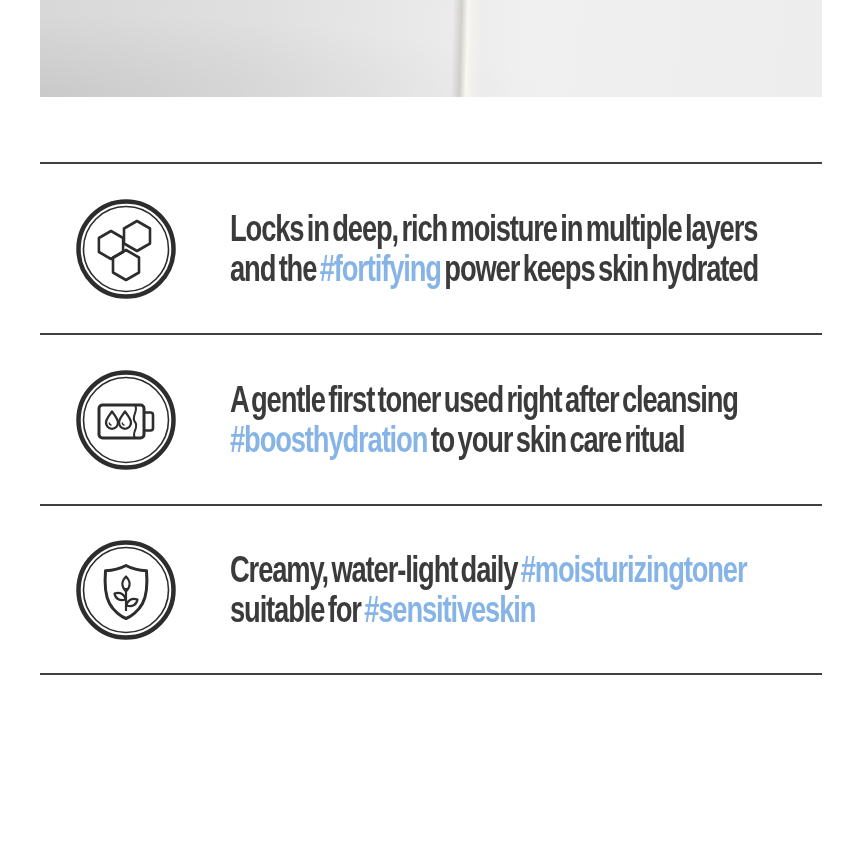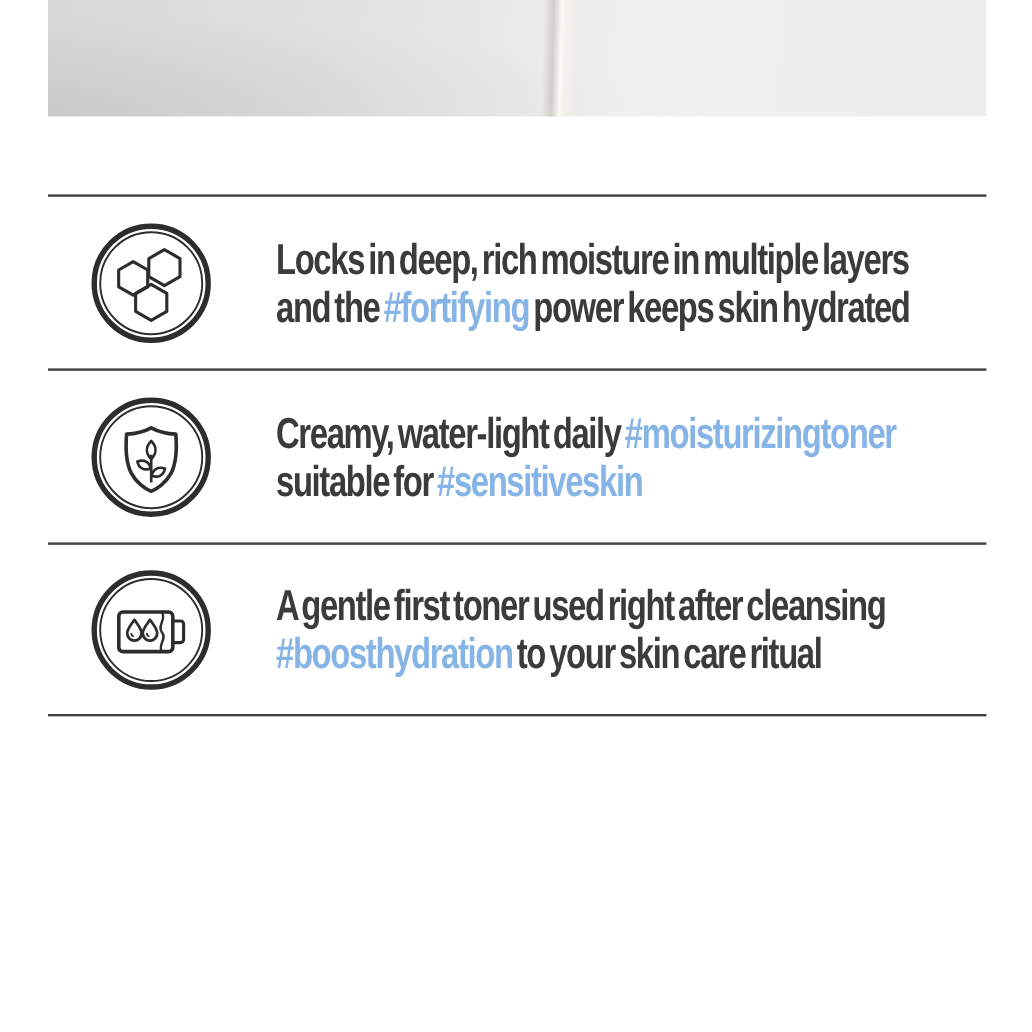--- a/index.html
+++ b/index.html
@@ -38,21 +38,21 @@
       rgba(244,242,237,0.95) 63%,
       rgba(238,238,238,0) 100%);
   }
   
   .features{
     position:absolute;
     left:40px; top:162px;
     width:782px;
   }
   .feature-row{
-    height:145px;
+    height:171px;
     border-top:2px solid var(--div-c);
     display:flex;
     align-items:center;
   }
   .feature-row:last-child{
     border-bottom:2px solid var(--div-c);
   }
   .icon-wrap{
     flex:none;
     width:104px; height:104px;
@@ -99,46 +99,46 @@
         <div class="tline"><span>Locks in deep, rich moisture in multiple layers</span></div>
         <div class="tline"><span>and the </span><span class="hl">#fortifying</span><span> power keeps skin hydrated</span></div>
       </div>
   </div>
 
   <div class="feature-row">
     <div class="icon-wrap">
       <svg viewBox="0 0 104 104" fill="none" stroke="currentColor">
         <circle cx="52" cy="52" r="47.5" stroke-width="4.5"></circle>
         <circle cx="52" cy="52" r="42.5" stroke-width="1.6"></circle>
-        <path d="M52 27.5 C57.5 30.5, 65.5 32.5, 72.5 32.8 C73.5 45, 73 57, 68.5 65.5 C64.5 73, 57 78.5, 52 80.5 C47 78.5, 39.5 73, 35.5 65.5 C31 57, 30.5 45, 31.5 32.8 C38.5 32.5, 46.5 30.5, 52 27.5 Z" stroke-width="3" stroke-linejoin="round"></path>
-        <path d="M52 50 L52 73" stroke-width="2.2"></path>
-        <path d="M52 38.5 C56.5 43, 57 48.5, 52 53.5 C47 48.5, 47.5 43, 52 38.5 Z" stroke-width="2.2" stroke-linejoin="round"></path>
-        <path d="M40.5 55.5 C46 53.5, 50.5 56, 51.6 61.5 C46 63.5, 41.5 61, 40.5 55.5 Z" stroke-width="2.2" stroke-linejoin="round"></path>
-        <path d="M63.5 61.5 C58 59.5, 53.5 62, 52.4 67.5 C58 69.5, 62.5 67, 63.5 61.5 Z" stroke-width="2.2" stroke-linejoin="round"></path>
-      </svg>
-    </div>
-    <div class="text-block">
-        <div class="tline"><span>Creamy, water-light daily </span><span class="hl">#moisturizingtoner</span></div>
-        <div class="tline"><span>suitable for </span><span class="hl">#sensitiveskin</span></div>
-      </div>
-  </div>
-
-  <div class="feature-row">
-    <div class="icon-wrap">
-      <svg viewBox="0 0 104 104" fill="none" stroke="currentColor">
-        <circle cx="52" cy="52" r="47.5" stroke-width="4.5"></circle>
-        <circle cx="52" cy="52" r="42.5" stroke-width="1.6"></circle>
         <rect x="69" y="44.5" width="10" height="18" rx="2.5" stroke-width="2.6"></rect>
         <rect x="25" y="37" width="45" height="33" rx="3.5" stroke-width="3" fill="#ffffff"></rect>
         <path d="M61 37 C65 43, 56.5 48.5, 61 54 C65.5 59.5, 57 64.5, 61 70" stroke-width="2"></path>
         <path d="M38 43.5 C41.5 48.5, 44 51, 44 54.8 a6 6 0 1 1 -12 0 C32 51, 34.5 48.5, 38 43.5 Z" stroke-width="2.3" stroke-linejoin="round"></path>
         <path d="M35.3 54.5 a2.8 2.8 0 0 0 2.2 2.8" stroke-width="1.4"></path>
         <path d="M51 43.5 C54.5 48.5, 57 51, 57 54.8 a6 6 0 1 1 -12 0 C45 51, 47.5 48.5, 51 43.5 Z" stroke-width="2.3" stroke-linejoin="round"></path>
         <path d="M48.3 54.5 a2.8 2.8 0 0 0 2.2 2.8" stroke-width="1.4"></path>
       </svg>
     </div>
     <div class="text-block">
         <div class="tline"><span>A gentle first toner used right after cleansing</span></div>
         <div class="tline"><span class="hl">#boosthydration</span><span> to your skin care ritual</span></div>
       </div>
   </div>
 
+  <div class="feature-row">
+    <div class="icon-wrap">
+      <svg viewBox="0 0 104 104" fill="none" stroke="currentColor">
+        <circle cx="52" cy="52" r="47.5" stroke-width="4.5"></circle>
+        <circle cx="52" cy="52" r="42.5" stroke-width="1.6"></circle>
+        <path d="M52 27.5 C57.5 30.5, 65.5 32.5, 72.5 32.8 C73.5 45, 73 57, 68.5 65.5 C64.5 73, 57 78.5, 52 80.5 C47 78.5, 39.5 73, 35.5 65.5 C31 57, 30.5 45, 31.5 32.8 C38.5 32.5, 46.5 30.5, 52 27.5 Z" stroke-width="3" stroke-linejoin="round"></path>
+        <path d="M52 50 L52 73" stroke-width="2.2"></path>
+        <path d="M52 38.5 C56.5 43, 57 48.5, 52 53.5 C47 48.5, 47.5 43, 52 38.5 Z" stroke-width="2.2" stroke-linejoin="round"></path>
+        <path d="M40.5 55.5 C46 53.5, 50.5 56, 51.6 61.5 C46 63.5, 41.5 61, 40.5 55.5 Z" stroke-width="2.2" stroke-linejoin="round"></path>
+        <path d="M63.5 61.5 C58 59.5, 53.5 62, 52.4 67.5 C58 69.5, 62.5 67, 63.5 61.5 Z" stroke-width="2.2" stroke-linejoin="round"></path>
+      </svg>
+    </div>
+    <div class="text-block">
+        <div class="tline"><span>Creamy, water-light daily </span><span class="hl">#moisturizingtoner</span></div>
+        <div class="tline"><span>suitable for </span><span class="hl">#sensitiveskin</span></div>
+      </div>
+  </div>
+
 </div>
 
 </body></html>

